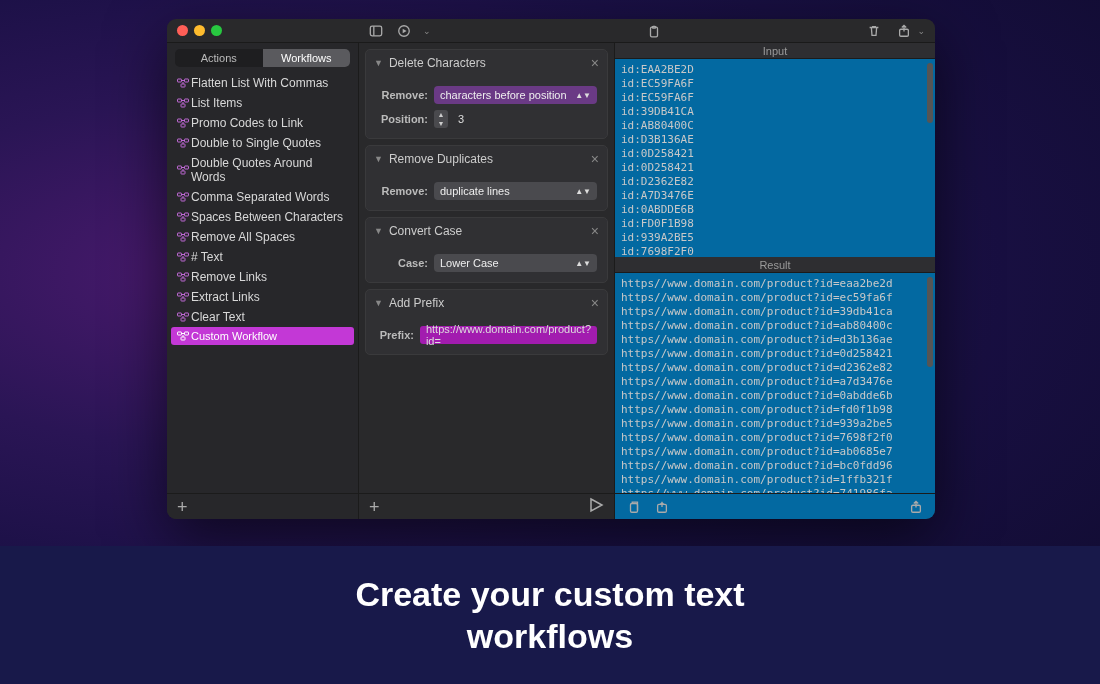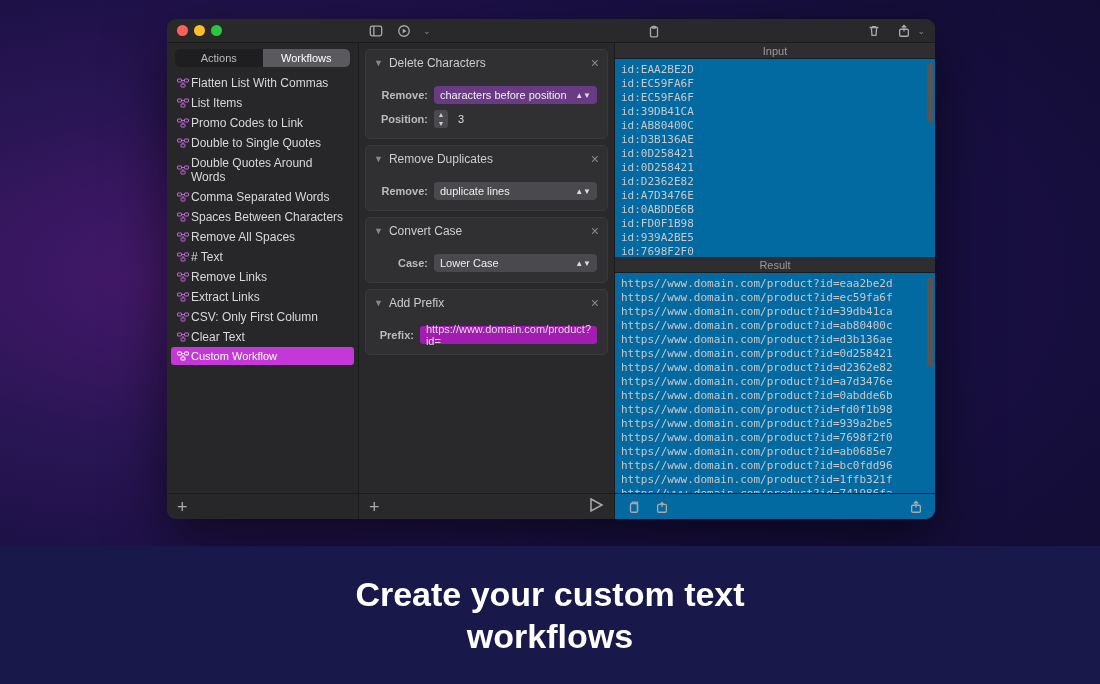--- a/index.html
+++ b/index.html
@@ -277,33 +277,20 @@
             <span class="wf-icon">
               <svg viewBox="0 0 12 10">
                 <g fill="none" stroke="#c06ad6" stroke-width="1">
                   <rect x="0.5" y="1" width="4" height="3" rx="0.5"></rect>
                   <rect x="7.5" y="1" width="4" height="3" rx="0.5"></rect>
                   <rect x="4" y="6" width="4" height="3" rx="0.5"></rect>
                   <path d="M4.5 2.5h3M6 4v2"></path>
                 </g>
               </svg>
             </span>
-            <span>CSV: Only First Column</span>
-          </div>
-          <div class="item">
-            <span class="wf-icon">
-              <svg viewBox="0 0 12 10">
-                <g fill="none" stroke="#c06ad6" stroke-width="1">
-                  <rect x="0.5" y="1" width="4" height="3" rx="0.5"></rect>
-                  <rect x="7.5" y="1" width="4" height="3" rx="0.5"></rect>
-                  <rect x="4" y="6" width="4" height="3" rx="0.5"></rect>
-                  <path d="M4.5 2.5h3M6 4v2"></path>
-                </g>
-              </svg>
-            </span>
             <span>Clear Text</span>
           </div>
           <div class="item sel">
             <span class="wf-icon">
               <svg viewBox="0 0 12 10">
                 <g fill="none" stroke="#fff" stroke-width="1">
                   <rect x="0.5" y="1" width="4" height="3" rx="0.5"></rect>
                   <rect x="7.5" y="1" width="4" height="3" rx="0.5"></rect>
                   <rect x="4" y="6" width="4" height="3" rx="0.5"></rect>
                   <path d="M4.5 2.5h3M6 4v2"></path>

